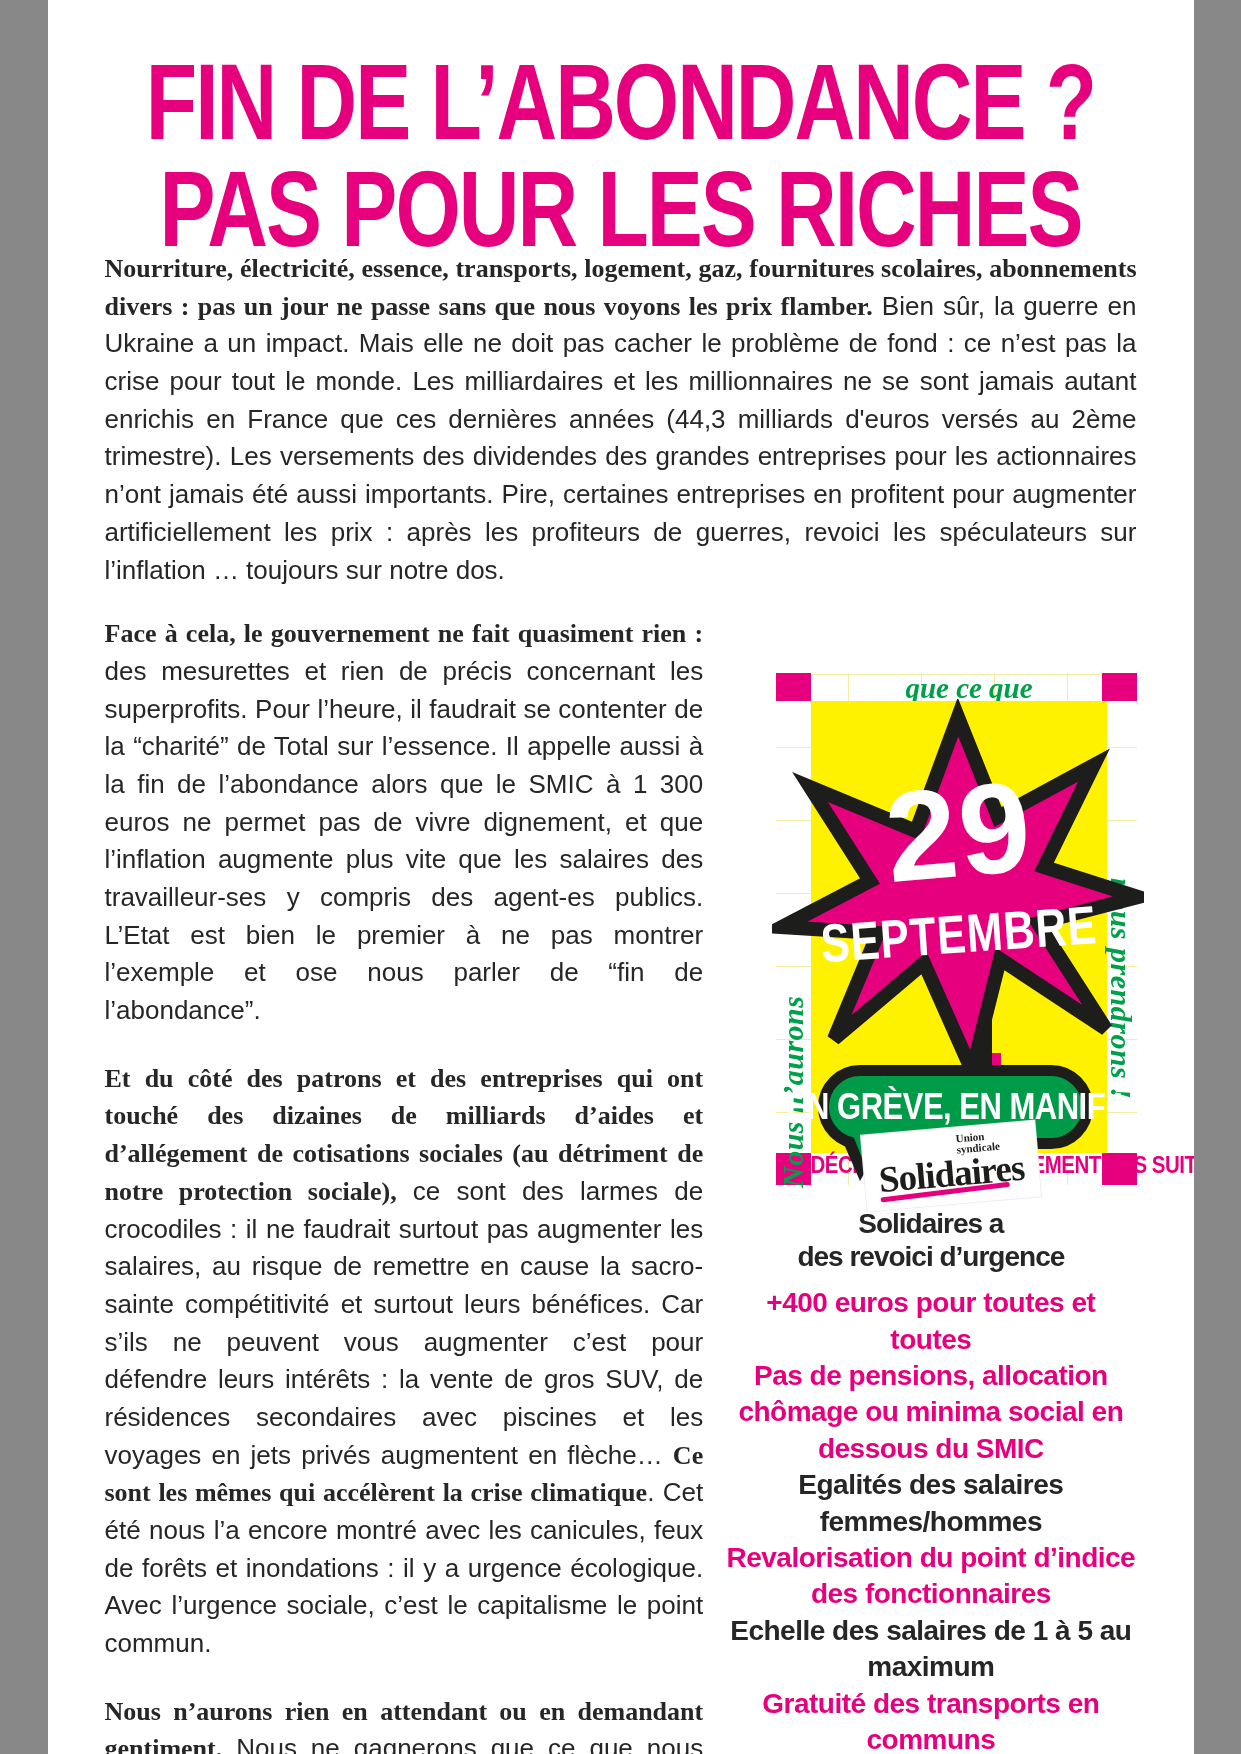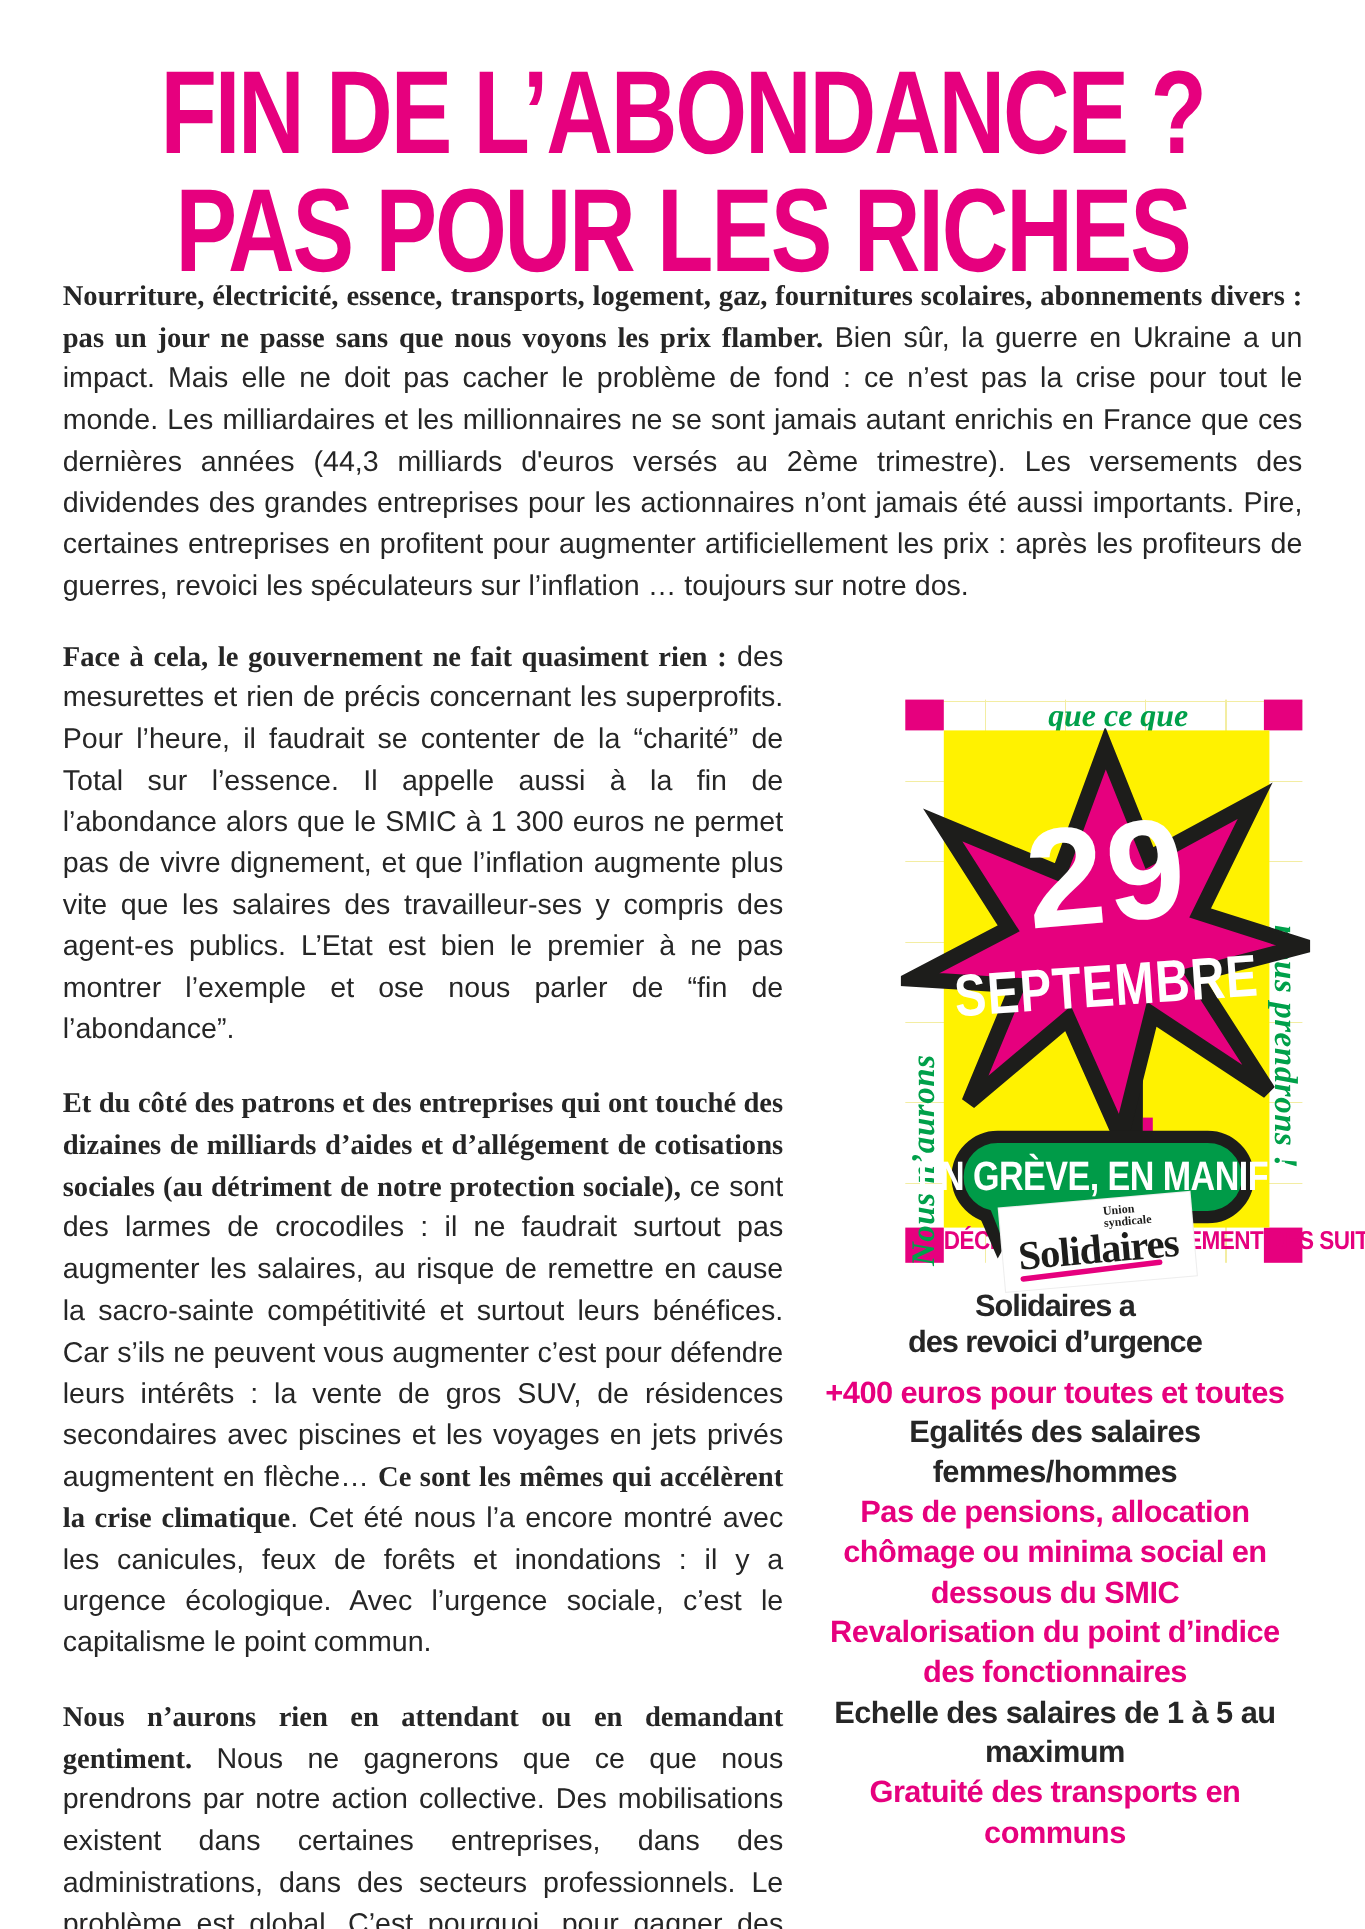--- a/index.html
+++ b/index.html
@@ -1,18 +1,18 @@
 <!DOCTYPE html>
 <html lang="fr"><head>
 <meta charset="utf-8">
 <style>
   html,body{margin:0;padding:0;background:#888;}
   .page{
     position:relative;
-    width:1241px;height:1754px;
+    width:1146px;height:1754px;
     margin:0 auto;
     background:#ffffff;
     font-family:"Liberation Sans", sans-serif;
     color:#262626;
     overflow:hidden;
   }
   .inner{position:absolute;left:57px;right:57px;top:0;}
 
   
   .marker{
@@ -188,22 +188,22 @@
           <div class="poster-footer">DÉCIDONS COLLECTIVEMENT DES SUITES !</div>
         </div>
 
         <div class="sidebar-heading">
           <div>Solidaires a</div>
           <div>des revoici d’urgence</div>
         </div>
 
         <div class="demands">
             <p class="demand pink">+400 euros pour toutes et toutes</p>
+            <p class="demand pink">Pas de pensions, allocation chômage ou minima social en dessous du SMIC</p>
             <p class="demand dark">Egalités des salaires femmes/hommes</p>
-            <p class="demand pink">Pas de pensions, allocation chômage ou minima social en dessous du SMIC</p>
             <p class="demand pink">Revalorisation du point d’indice des fonctionnaires</p>
             <p class="demand dark">Echelle des salaires de 1 à 5 au maximum</p>
             <p class="demand pink">Gratuité des transports en communs</p>
           </div>
 
       </div>
     </div>
   </div>
 </div>
 

